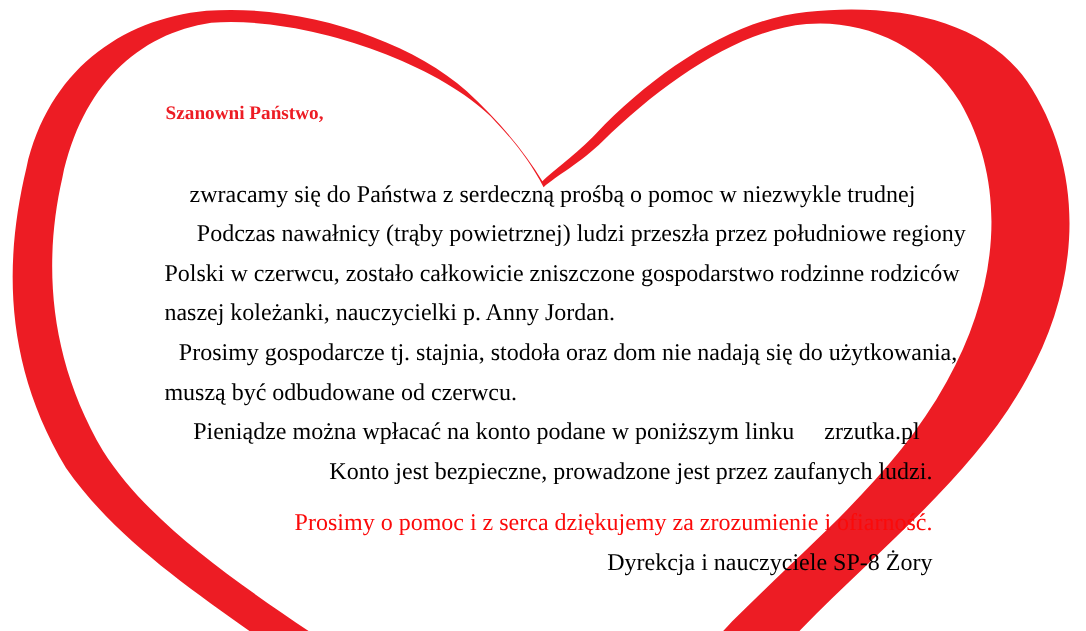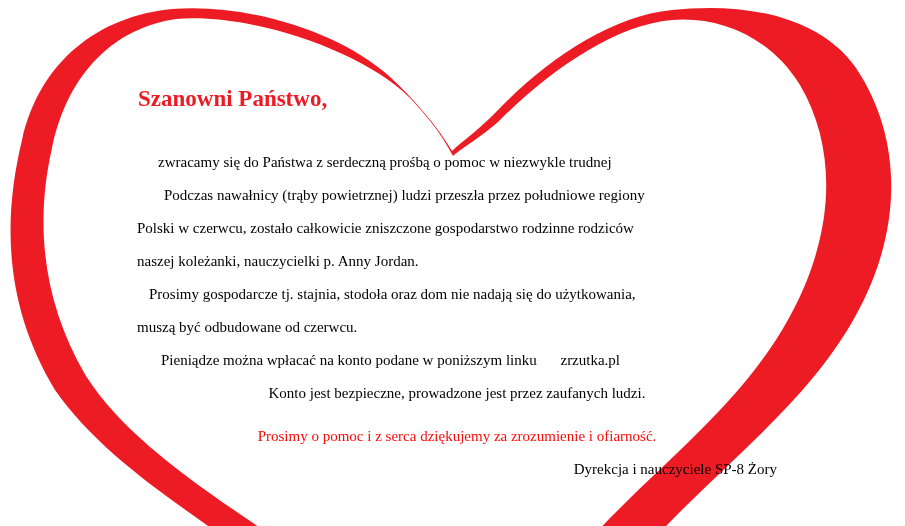--- a/index.html
+++ b/index.html
@@ -13,40 +13,40 @@
   }
   .heart-svg {
     position: absolute;
     left: 0; top: 0;
     width: 905px; height: 526px;
   }
   .heading {
     position: absolute;
     left: 138px;
     top: 86px;
-    font-size: 23px;
+    font-size: 16px;
     font-weight: bold;
     color: #ed1c24;
     white-space: nowrap;
   }
   .letter {
     position: absolute;
     left: 137px;
     top: 146px;
     width: 640px;
-    font-size: 15px;
+    font-size: 20px;
     line-height: 33px;
     color: #000000;
   }
   .line { white-space: nowrap; }
   .ind-sm  { text-indent: 12px; }
   .ind-md  { text-indent: 21px; }
   .ind-lg  { text-indent: 27px; }
   .ind-pay { text-indent: 24px; }
-  .center  { text-align: center; white-space: nowrap; }
+  .center  { text-align: right; white-space: nowrap; }
   .red     { color: #fb0a0a; margin-top: 10px; }
   .bold    { font-weight: normal; margin-left: 20px; }
   .signature { text-align: right; padding-left: 128px; white-space: nowrap; }
 </style>
 </head>
 <body>
 
 <div class="canvas">
 
   <svg class="heart-svg" viewBox="0 0 905 526" xmlns="http://www.w3.org/2000/svg" aria-hidden="true">

